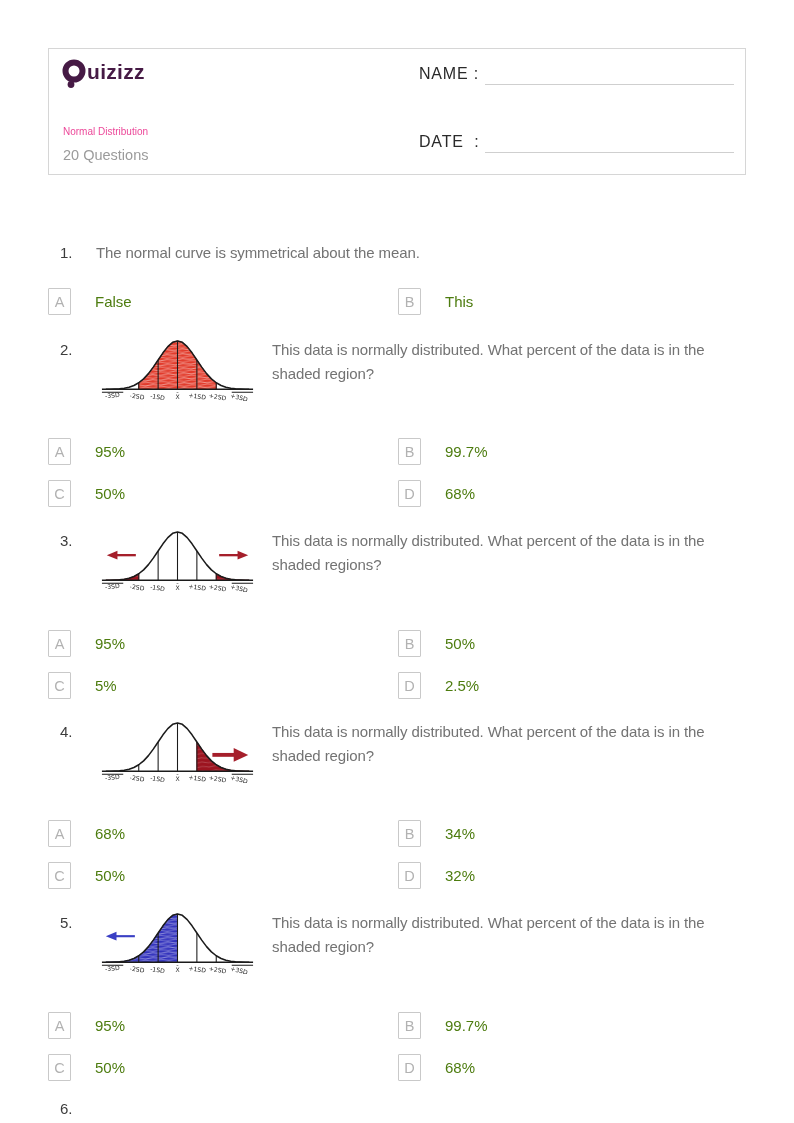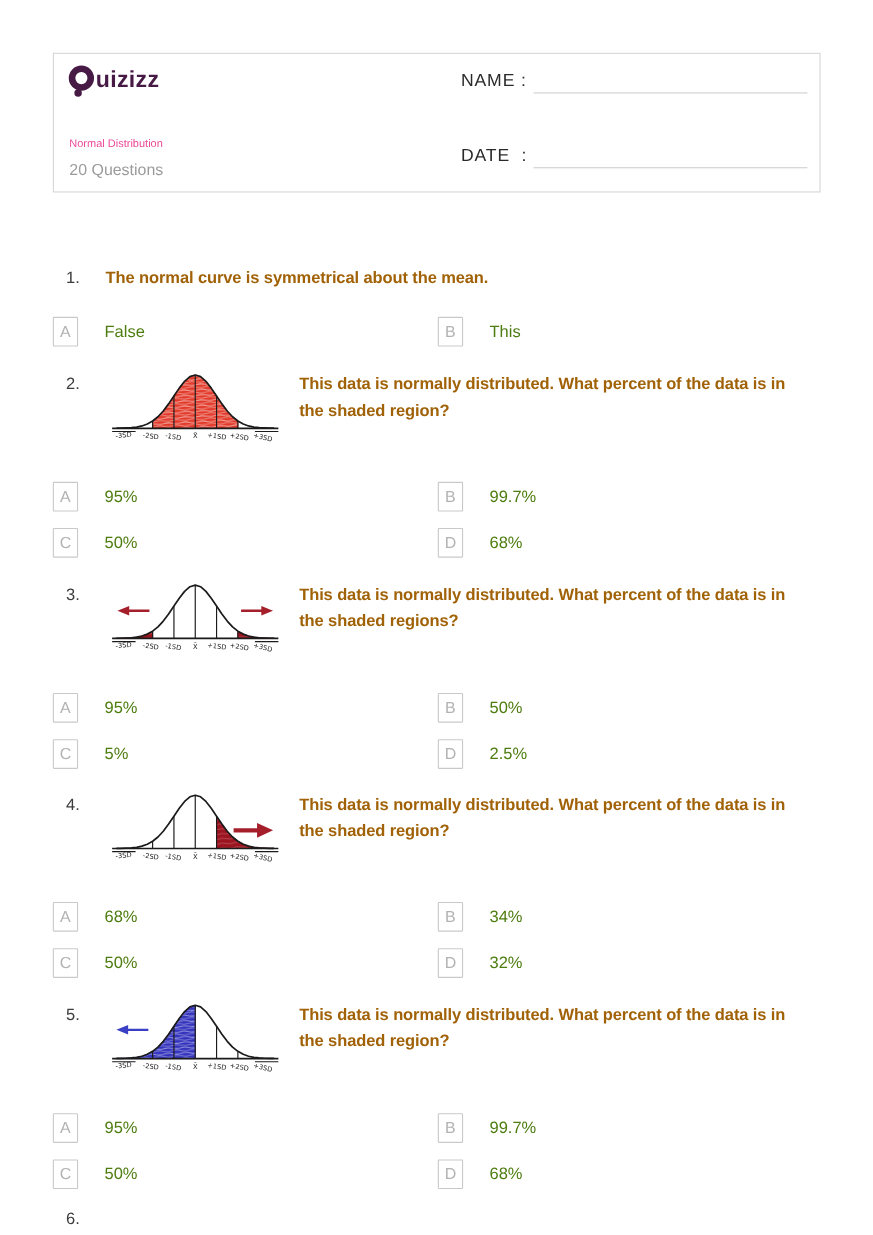--- a/index.html
+++ b/index.html
@@ -9,21 +9,21 @@
   .hdr{position:absolute;left:48px;top:48px;width:698px;height:127px;
        border:1.5px solid #d6d6d6;background:#fff;box-sizing:border-box;}
   .logo{position:absolute;left:12px;top:8px;}
   .hdr-title{position:absolute;left:14px;top:77px;font-size:10px;color:#ec4899;}
   .hdr-sub{position:absolute;left:14px;top:98px;font-size:14.5px;color:#9b9b9b;}
   .field{position:absolute;left:370px;width:315px;display:flex;align-items:flex-start;}
   .field .flabel{font-size:16px;color:#2a2a2a;letter-spacing:0.8px;white-space:pre;}
   .field .fline{flex:1;border-bottom:1px solid #cfcfcf;margin-left:6px;height:19px;}
   
   .qnum{position:absolute;font-size:15px;color:#3c3c3c;}
-  .qtext{position:absolute;font-size:15px;line-height:24px;color:#a16207;letter-spacing:-0.1px;font-weight:bold;}
+  .qtext{position:absolute;font-size:15px;line-height:24px;color:#737373;letter-spacing:-0.1px;}
   .narrow{width:460px;}
   .qimg{position:absolute;width:155px;height:72px;}
   .opt{position:absolute;display:flex;align-items:center;}
   .optbox{width:23px;height:27px;border:1px solid #c9c9c9;border-radius:1px;box-sizing:border-box;
           display:flex;align-items:center;justify-content:center;font-size:14.5px;color:#b2b2b2;background:#fff;}
   .opttext{margin-left:24px;font-size:15px;color:#4d7c0f;}
   .axlbl{font-family:"DejaVu Sans",sans-serif;font-size:6.3px;fill:#222;}
 </style>
 </head>
 <body>

